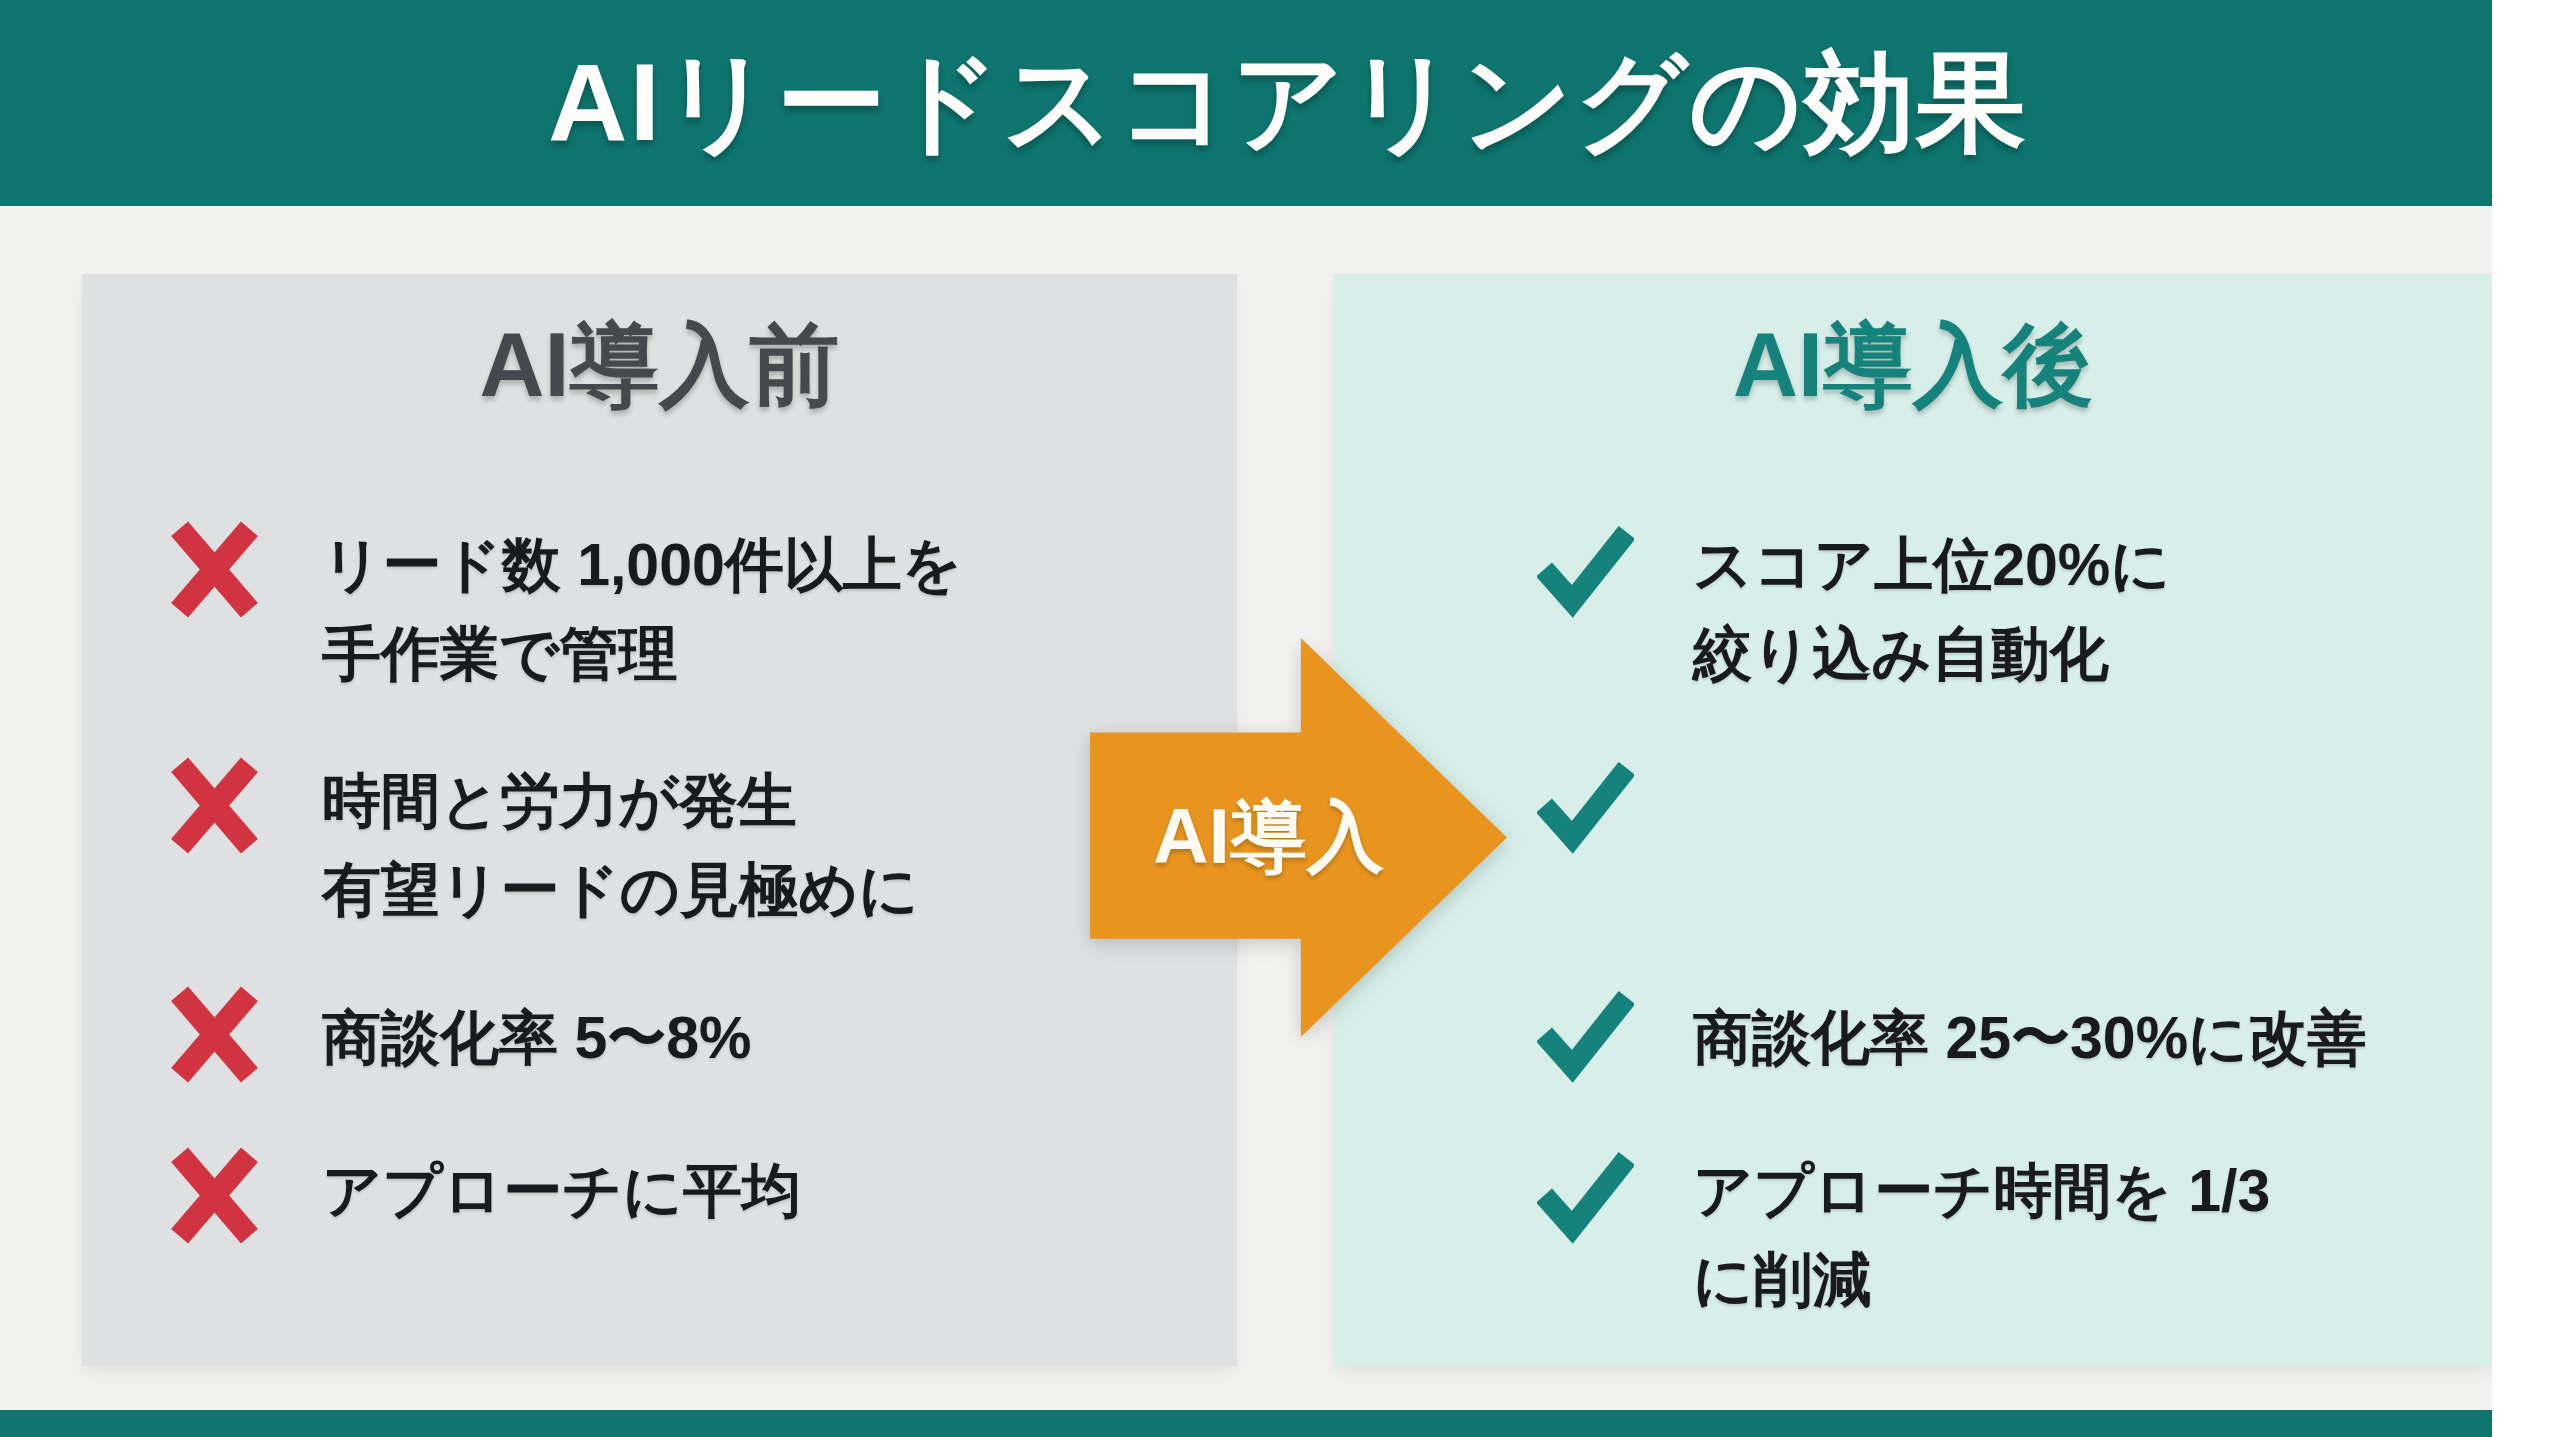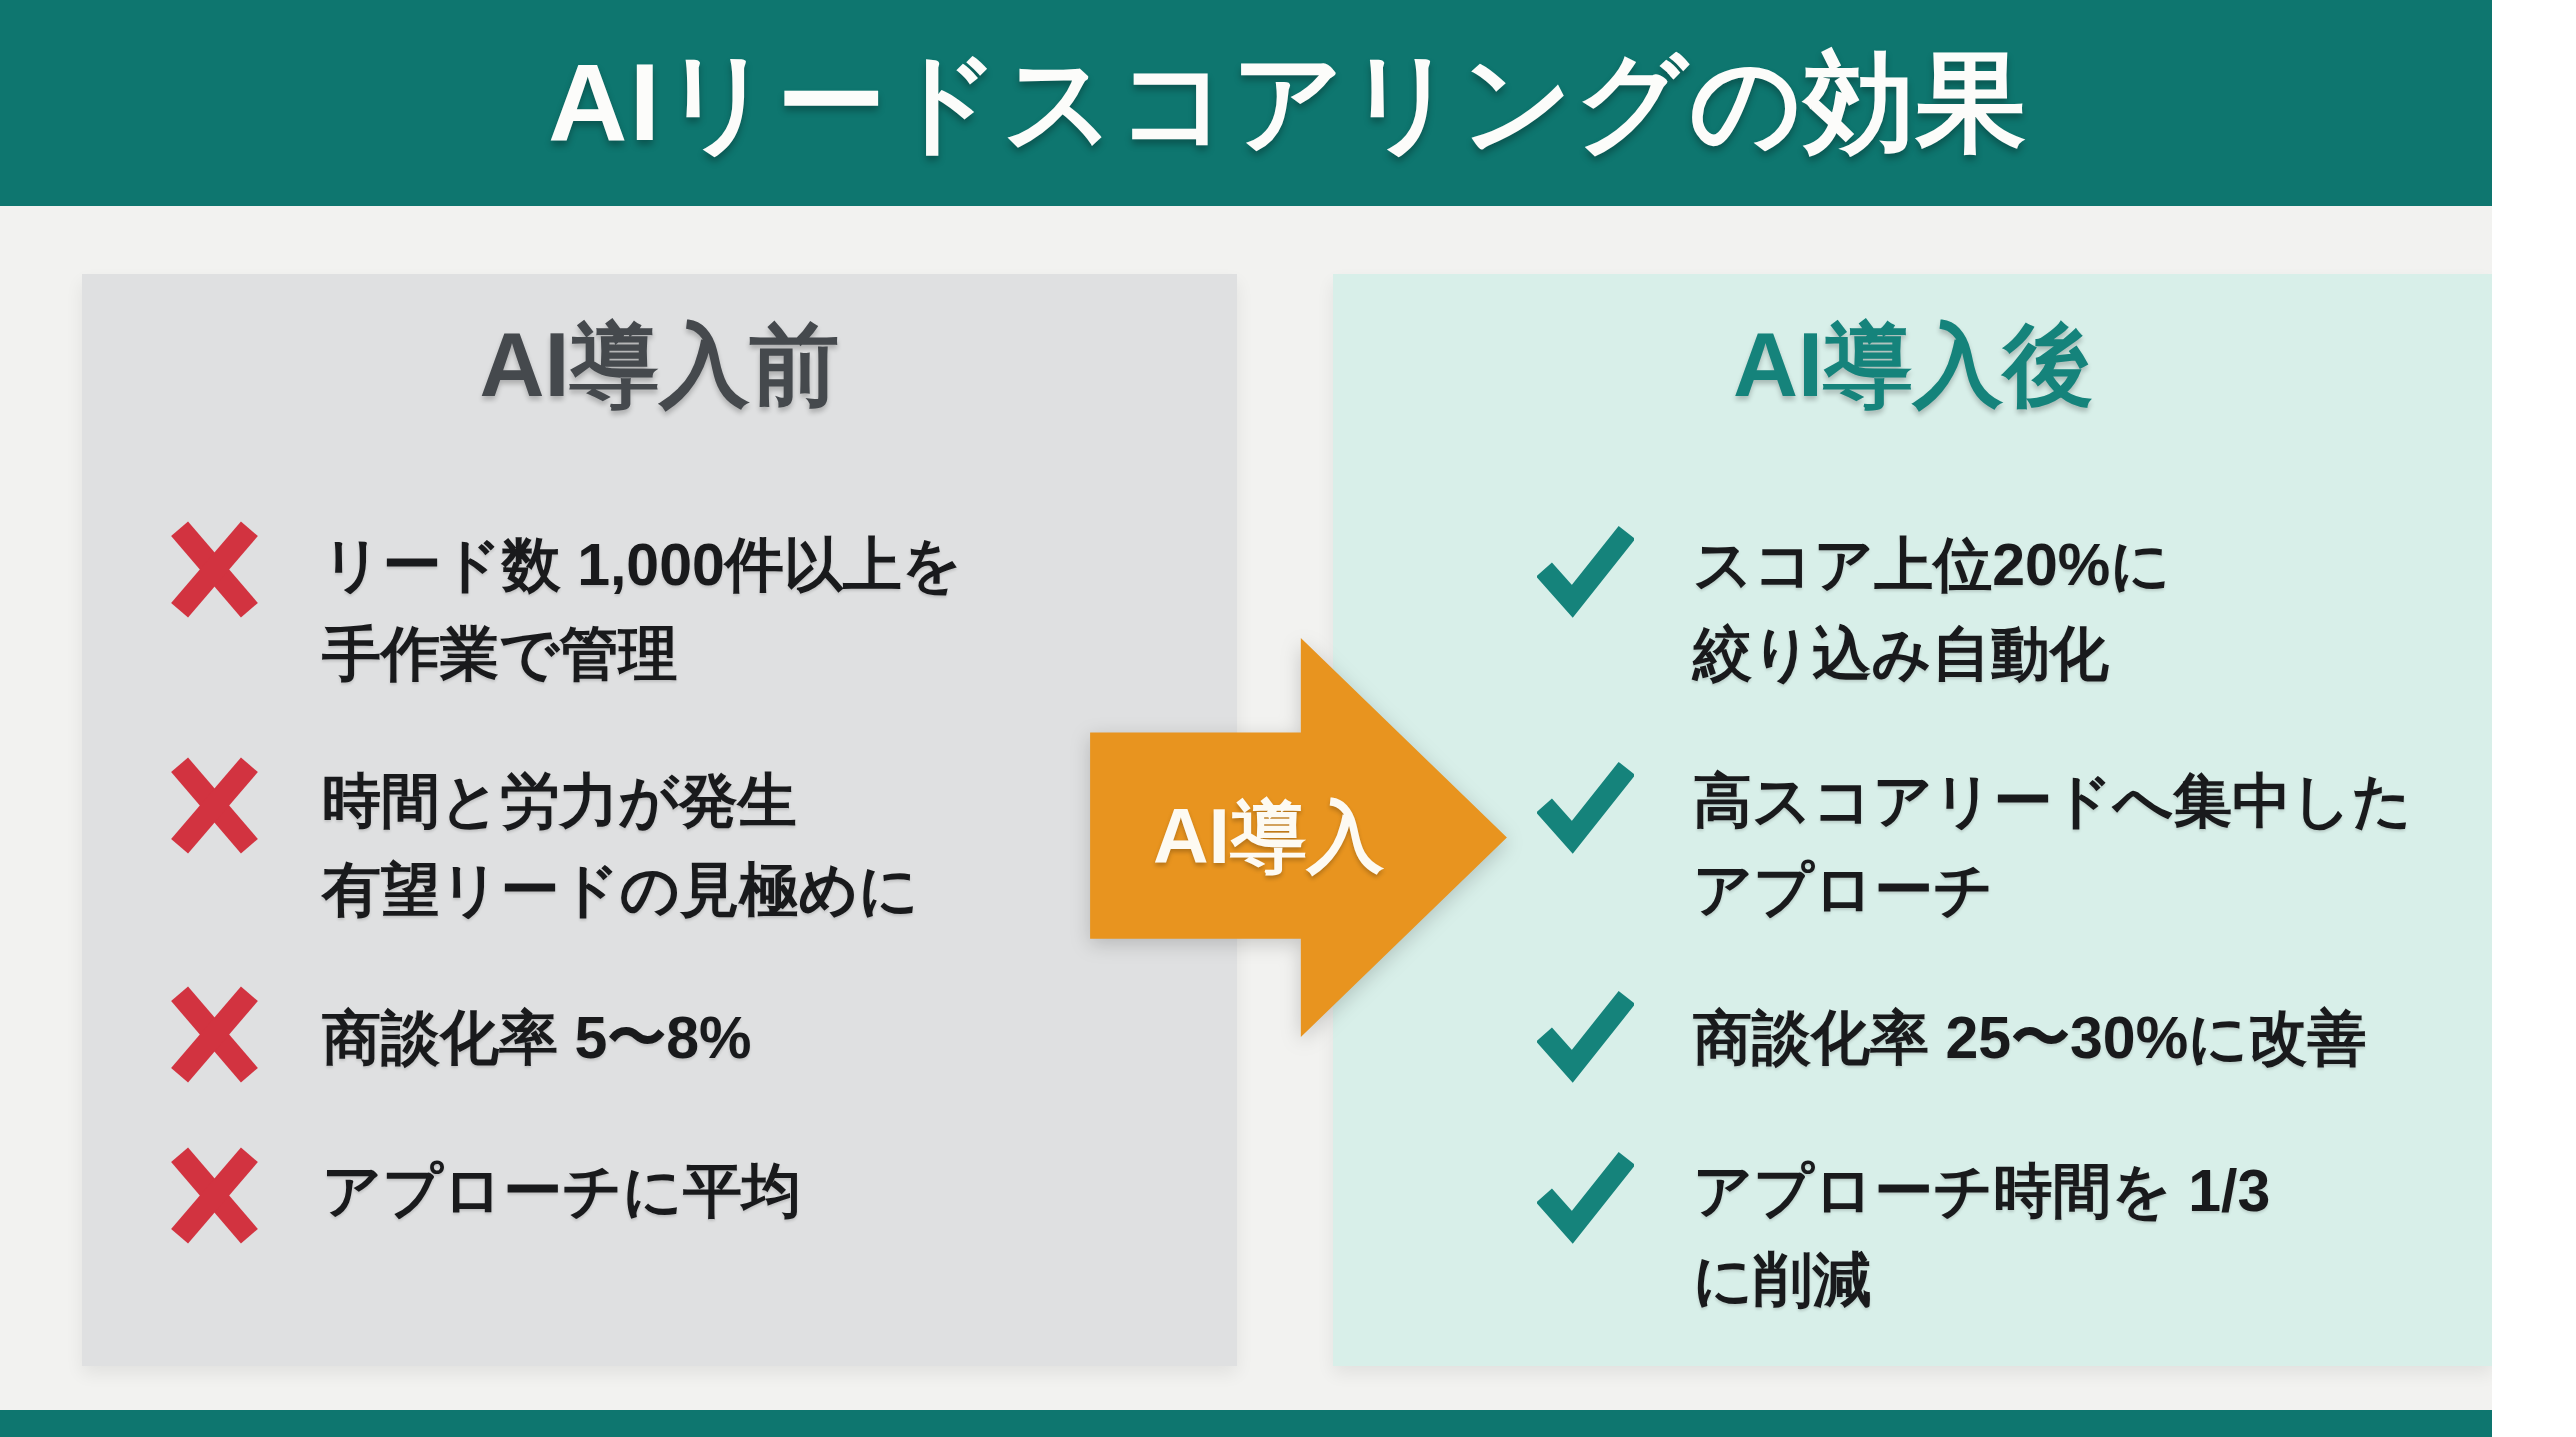--- a/index.html
+++ b/index.html
@@ -207,24 +207,20 @@
         <div>絞り込み自動化</div>
       </div>
     </div>
 
     <div class="item pos-2">
       <span class="icon">
         <svg viewBox="0 0 110 100">
             <polyline points="8,50 40,86 102,8" fill="none" stroke="#15837b" stroke-width="24"></polyline>
           </svg>
       </span>
-      <div class="text">
-        <div>高スコアリードへ集中した</div>
-        <div>アプローチ</div>
-      </div>
     </div>
 
     <div class="item pos-3">
       <span class="icon">
         <svg viewBox="0 0 110 100">
             <polyline points="8,50 40,86 102,8" fill="none" stroke="#15837b" stroke-width="24"></polyline>
           </svg>
       </span>
       <div class="text">
         <div>商談化率 25〜30%に改善</div>

